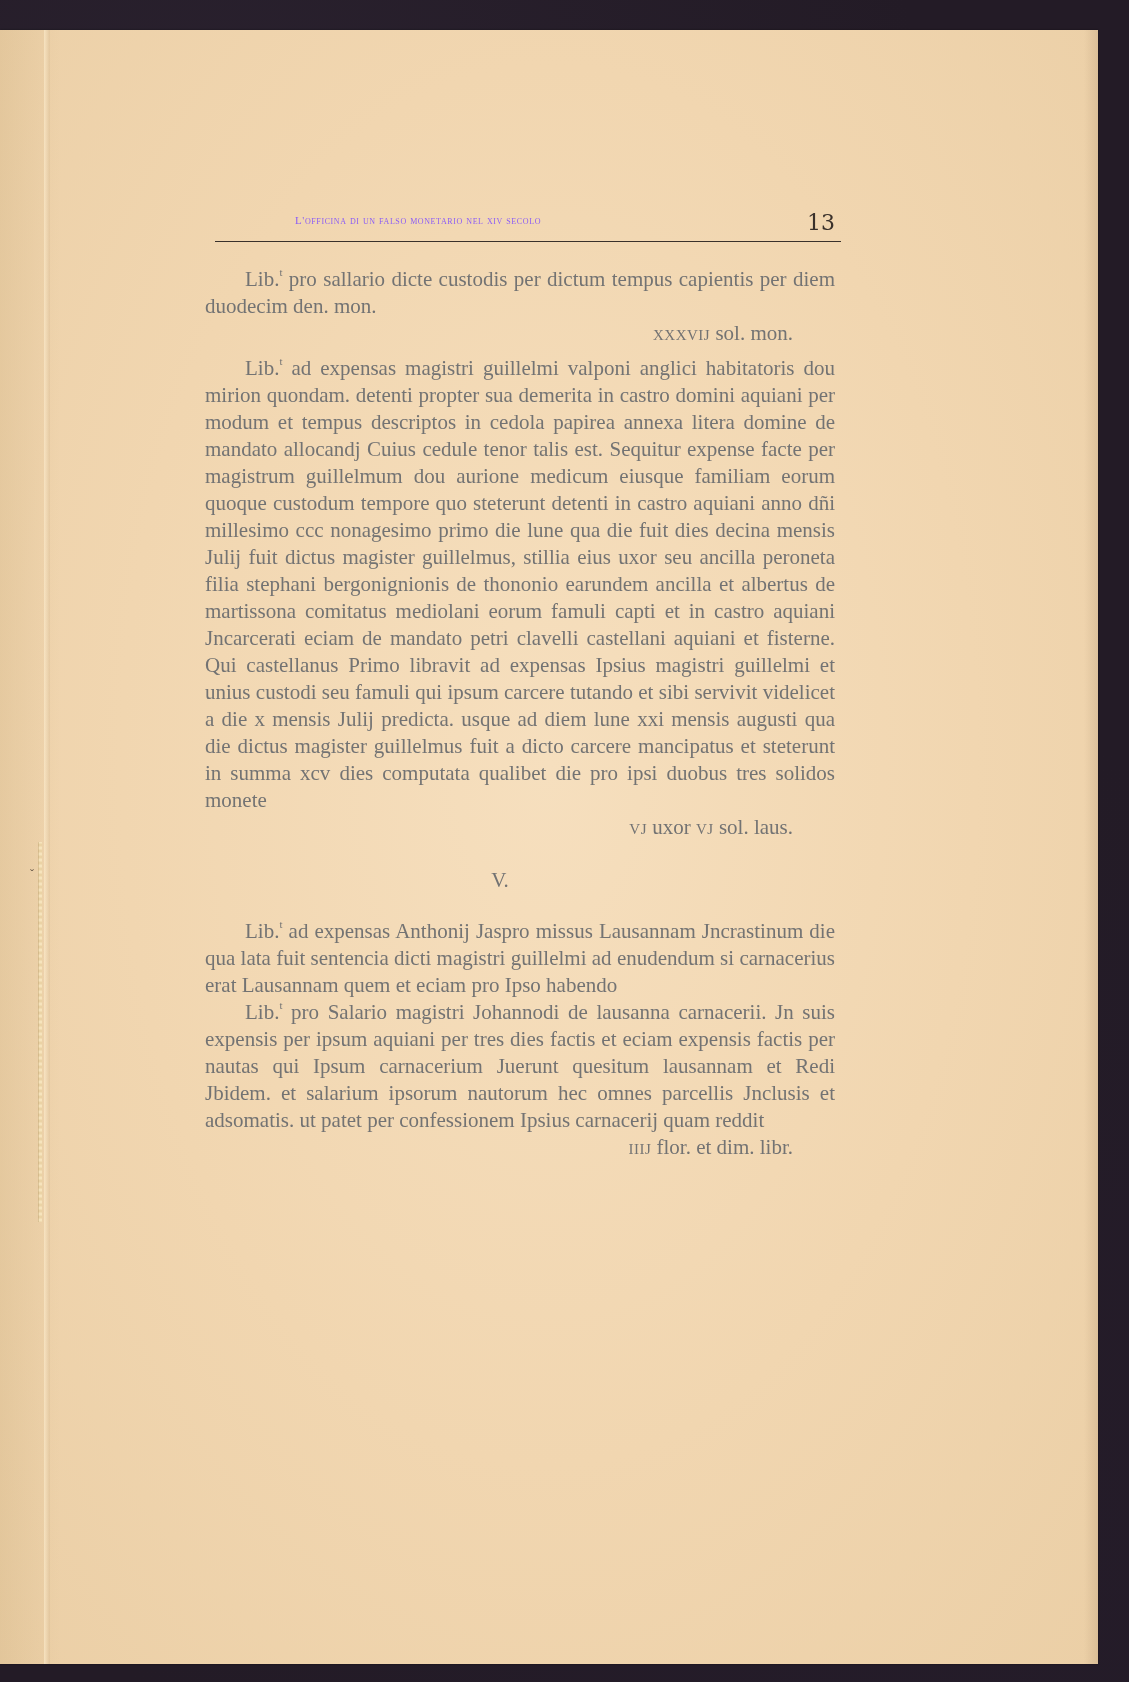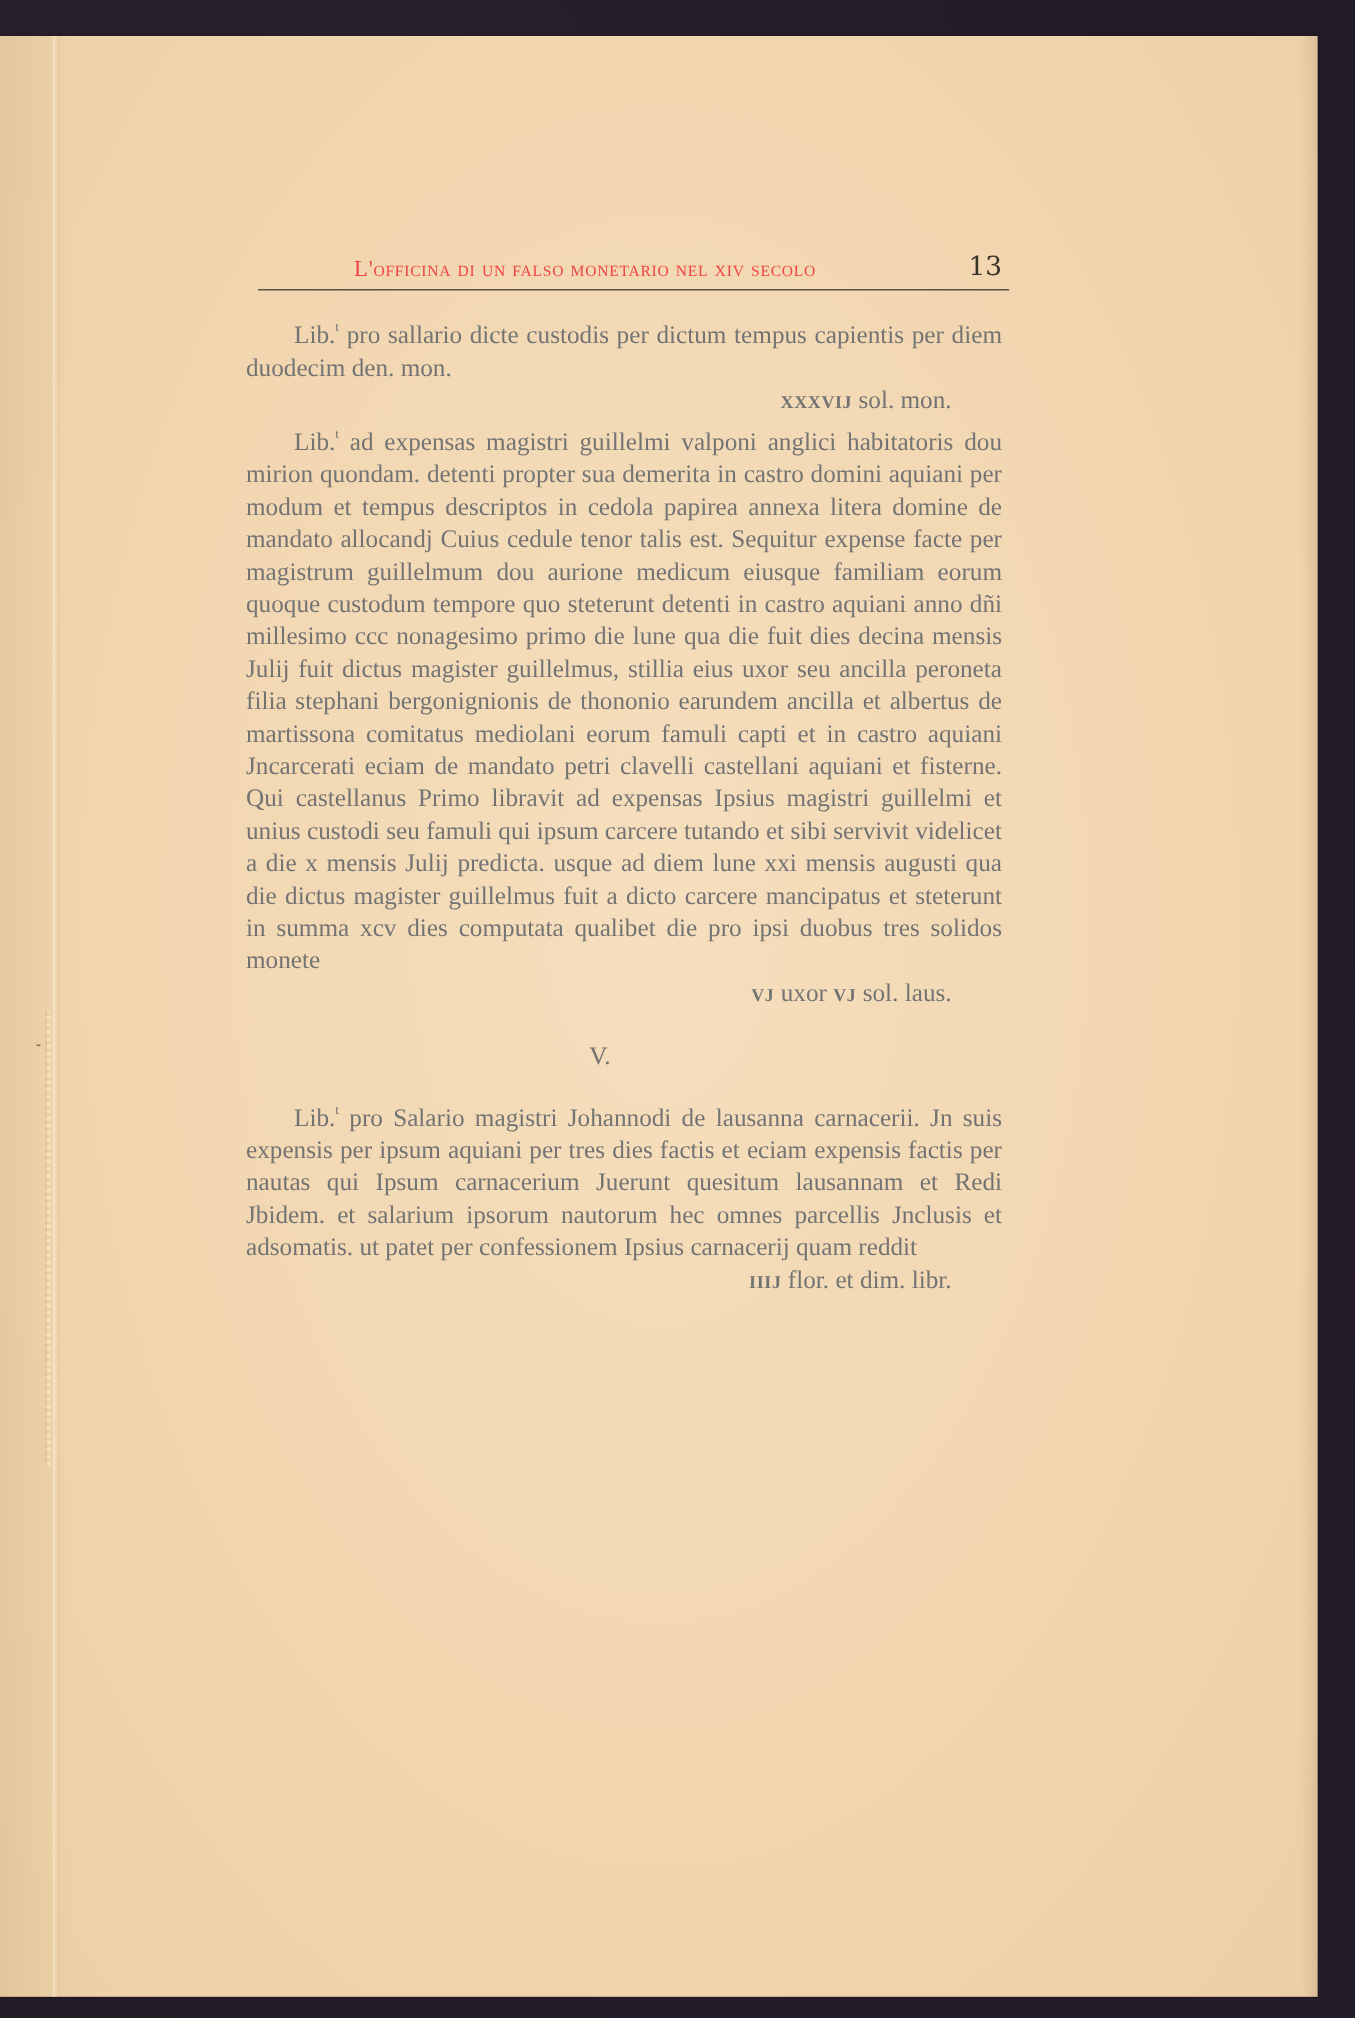--- a/index.html
+++ b/index.html
@@ -73,25 +73,25 @@
       color: #2b2420;
     }
     .running-head {
       position: relative;
       height: 26px;
     }
     .running-title {
       position: absolute;
       left: 90px;
       top: 4px;
-      font-size: 19px;
+      font-size: 11px;
       letter-spacing: 0.6px;
       font-variant: small-caps;
       text-transform: lowercase;
-      color: #ef4444;
+      color: #8b5cf6;
     }
     .running-title::first-letter {
       text-transform: none;
     }
     .page-number {
       position: absolute;
       right: 0;
       top: 0;
       font-size: 22px;
       color: #3a312b;
@@ -123,21 +123,20 @@
     .amount {
       margin: 0;
       text-align: right;
       padding-right: 42px;
       margin-bottom: 8px;
     }
     .sc {
       font-variant: small-caps;
       text-transform: lowercase;
       letter-spacing: 0.5px;
-      font-weight: bold;
     }
     sup.t {
       font-size: 11px;
       vertical-align: 10px;
       line-height: 0;
     }
     .section-number {
       text-align: center;
       margin: 26px 0 24px 0;
       font-size: 21px;
@@ -167,18 +166,19 @@
   <div class="body-text">
 
     <p class="para"><span>Lib.</span><sup class="t">t</sup><span> pro sallario dicte custodis per dictum tempus capientis per diem duodecim den. mon.</span></p>
     <p class="amount"><span class="sc">xxxvij</span><span> sol. mon.</span></p>
 
     <p class="para"><span>Lib.</span><sup class="t">t</sup><span> ad expensas magistri guillelmi valponi anglici habitatoris dou mirion quondam. detenti propter sua demerita in castro domini aquiani per modum et tempus descriptos in cedola papirea annexa litera domine de mandato allocandj Cuius cedule tenor talis est. Sequitur expense facte per magistrum guillelmum dou aurione medicum eiusque familiam eorum quoque custodum tempore quo steterunt detenti in castro aquiani anno dñi millesimo ccc nonagesimo primo die lune qua die fuit dies decina mensis Julij fuit dictus magister guillelmus, stillia eius uxor seu ancilla peroneta filia stephani bergonignionis de thononio earundem ancilla et albertus de martissona comitatus mediolani eorum famuli capti et in castro aquiani Jncarcerati eciam de mandato petri clavelli castellani aquiani et fisterne. Qui castellanus Primo libravit ad expensas Ipsius magistri guillelmi et unius custodi seu famuli qui ipsum carcere tutando et sibi servivit videlicet a die x mensis Julij predicta. usque ad diem lune xxi mensis augusti qua die dictus magister guillelmus fuit a dicto carcere mancipatus et steterunt in summa xcv dies computata qualibet die pro ipsi duobus tres solidos monete</span></p>
     <p class="amount"><span class="sc">vj</span><span> uxor </span><span class="sc">vj</span><span> sol. laus.</span></p>
 
     <div class="section-number">V.</div>
 
+    <p class="para"><span>Lib.</span><sup class="t">t</sup><span> ad expensas Anthonij Jaspro missus Lausannam Jncrastinum die qua lata fuit sentencia dicti magistri guillelmi ad enudendum si carnacerius erat Lausannam quem et eciam pro Ipso habendo</span></p>
 
     <p class="para"><span>Lib.</span><sup class="t">t</sup><span> pro Salario magistri Johannodi de lausanna carnacerii. Jn suis expensis per ipsum aquiani per tres dies factis et eciam expensis factis per nautas qui Ipsum carnacerium Juerunt quesitum lausannam et Redi Jbidem. et salarium ipsorum nautorum hec omnes parcellis Jnclusis et adsomatis. ut patet per confessionem Ipsius carnacerij quam reddit</span></p>
     <p class="amount"><span class="sc">iiij</span><span> flor. et dim. libr.</span></p>
 
   </div>
 </div>
 
 </body></html>

